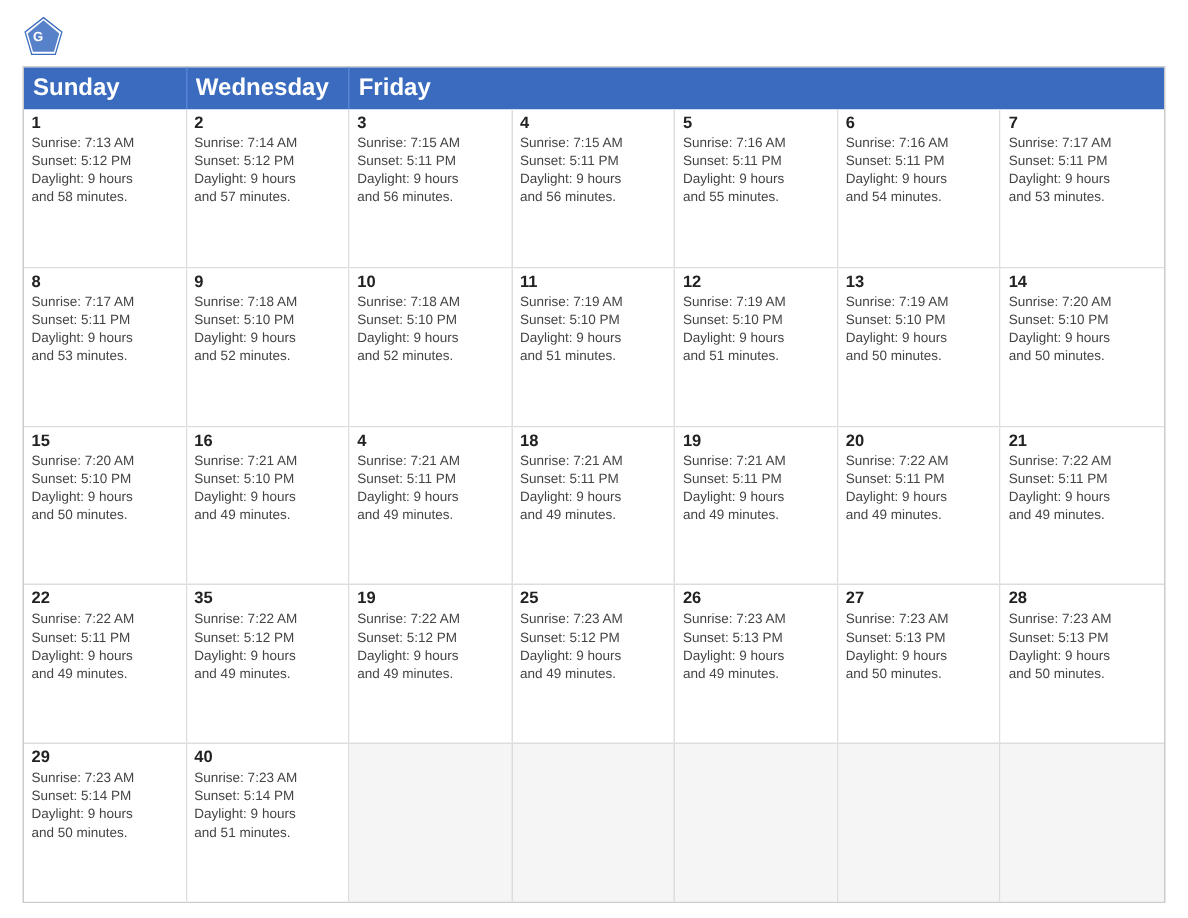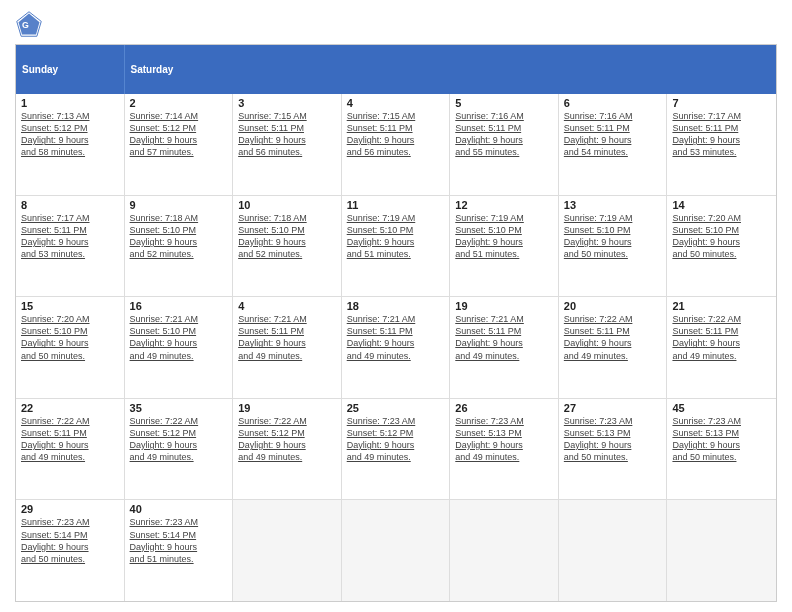--- a/index.html
+++ b/index.html
@@ -61,23 +61,23 @@
       flex-direction: column;
       border: 1px solid #ccc;
     }
     .cal-header {
       display: grid;
       grid-template-columns: repeat(7, 1fr);
       background: #3a6bbf;
     }
     .cal-header-cell {
       color: #fff;
-      font-size: 10px;
-      font-weight: bold;
-      padding: 19px 6px;
+      font-size: 16px;
+      font-weight: bold;
+      padding: 5px 6px;
       text-align: left;
       border-right: 1px solid #5585d0;
     }
     .cal-header-cell:last-child { border-right: none; }
     .cal-body {
       display: flex;
       flex-direction: column;
       flex: 1;
     }
     .cal-row {
@@ -101,21 +101,20 @@
     .day-num {
       font-size: 11px;
       font-weight: bold;
       color: #222;
       margin-bottom: 1px;
     }
     .day-info {
       font-size: 9px;
       color: #444;
       line-height: 1.35;
-      text-decoration: underline;
     }
   </style>
 </head>
 <body>
 
 <div class="page">
   <div class="header">
     <div class="logo">
       <svg class="logo-icon" viewBox="0 0 32 32">
         <polygon points="16,4 28,14 24,28 8,28 4,14" fill="#3a6bbf" opacity="0.85"></polygon>
@@ -128,21 +127,22 @@
       </div>
     </div>
     <div class="title-block">
       <h1></h1>
       <h2></h2>
     </div>
   </div>
   <div class="calendar">
     <div class="cal-header">
     <div class="cal-header-cell">Sunday</div>
-        <div class="cal-header-cell">Saturday</div>
+        <div class="cal-header-cell">Wednesday</div>
+        <div class="cal-header-cell">Friday</div>
       </div>
     <div class="cal-body">
     <div class="cal-row">
           <div class="cal-cell">
             <div class="day-num">1</div>
             <div class="day-info">Sunrise: 7:13 AM<br>Sunset: 5:12 PM<br>Daylight: 9 hours<br>and 58 minutes.</div>
           </div>
           <div class="cal-cell">
             <div class="day-num">2</div>
             <div class="day-info">Sunrise: 7:14 AM<br>Sunset: 5:12 PM<br>Daylight: 9 hours<br>and 57 minutes.</div>
@@ -247,21 +247,21 @@
           </div>
           <div class="cal-cell">
             <div class="day-num">26</div>
             <div class="day-info">Sunrise: 7:23 AM<br>Sunset: 5:13 PM<br>Daylight: 9 hours<br>and 49 minutes.</div>
           </div>
           <div class="cal-cell">
             <div class="day-num">27</div>
             <div class="day-info">Sunrise: 7:23 AM<br>Sunset: 5:13 PM<br>Daylight: 9 hours<br>and 50 minutes.</div>
           </div>
           <div class="cal-cell">
-            <div class="day-num">45</div>
+            <div class="day-num">28</div>
             <div class="day-info">Sunrise: 7:23 AM<br>Sunset: 5:13 PM<br>Daylight: 9 hours<br>and 50 minutes.</div>
           </div>
         </div>
         <div class="cal-row">
           <div class="cal-cell">
             <div class="day-num">29</div>
             <div class="day-info">Sunrise: 7:23 AM<br>Sunset: 5:14 PM<br>Daylight: 9 hours<br>and 50 minutes.</div>
           </div>
           <div class="cal-cell">
             <div class="day-num">40</div>

